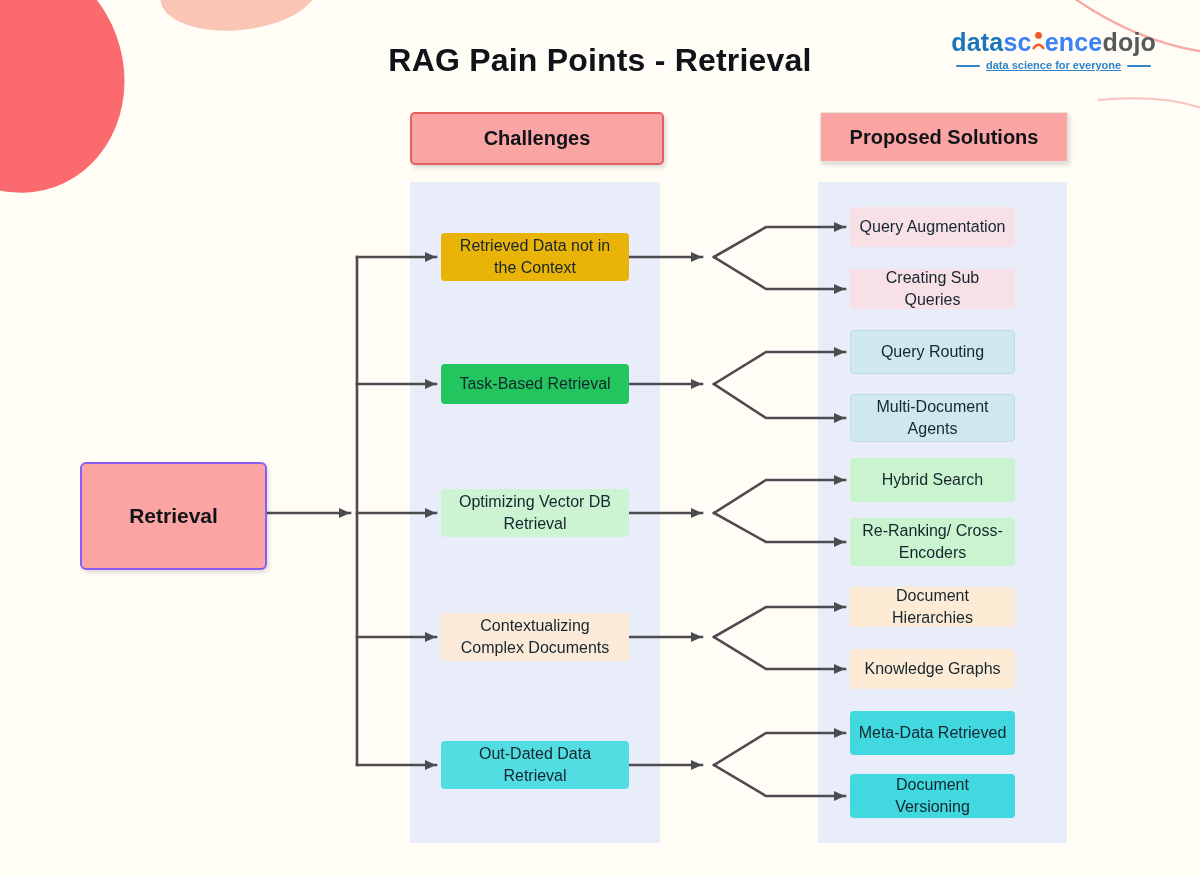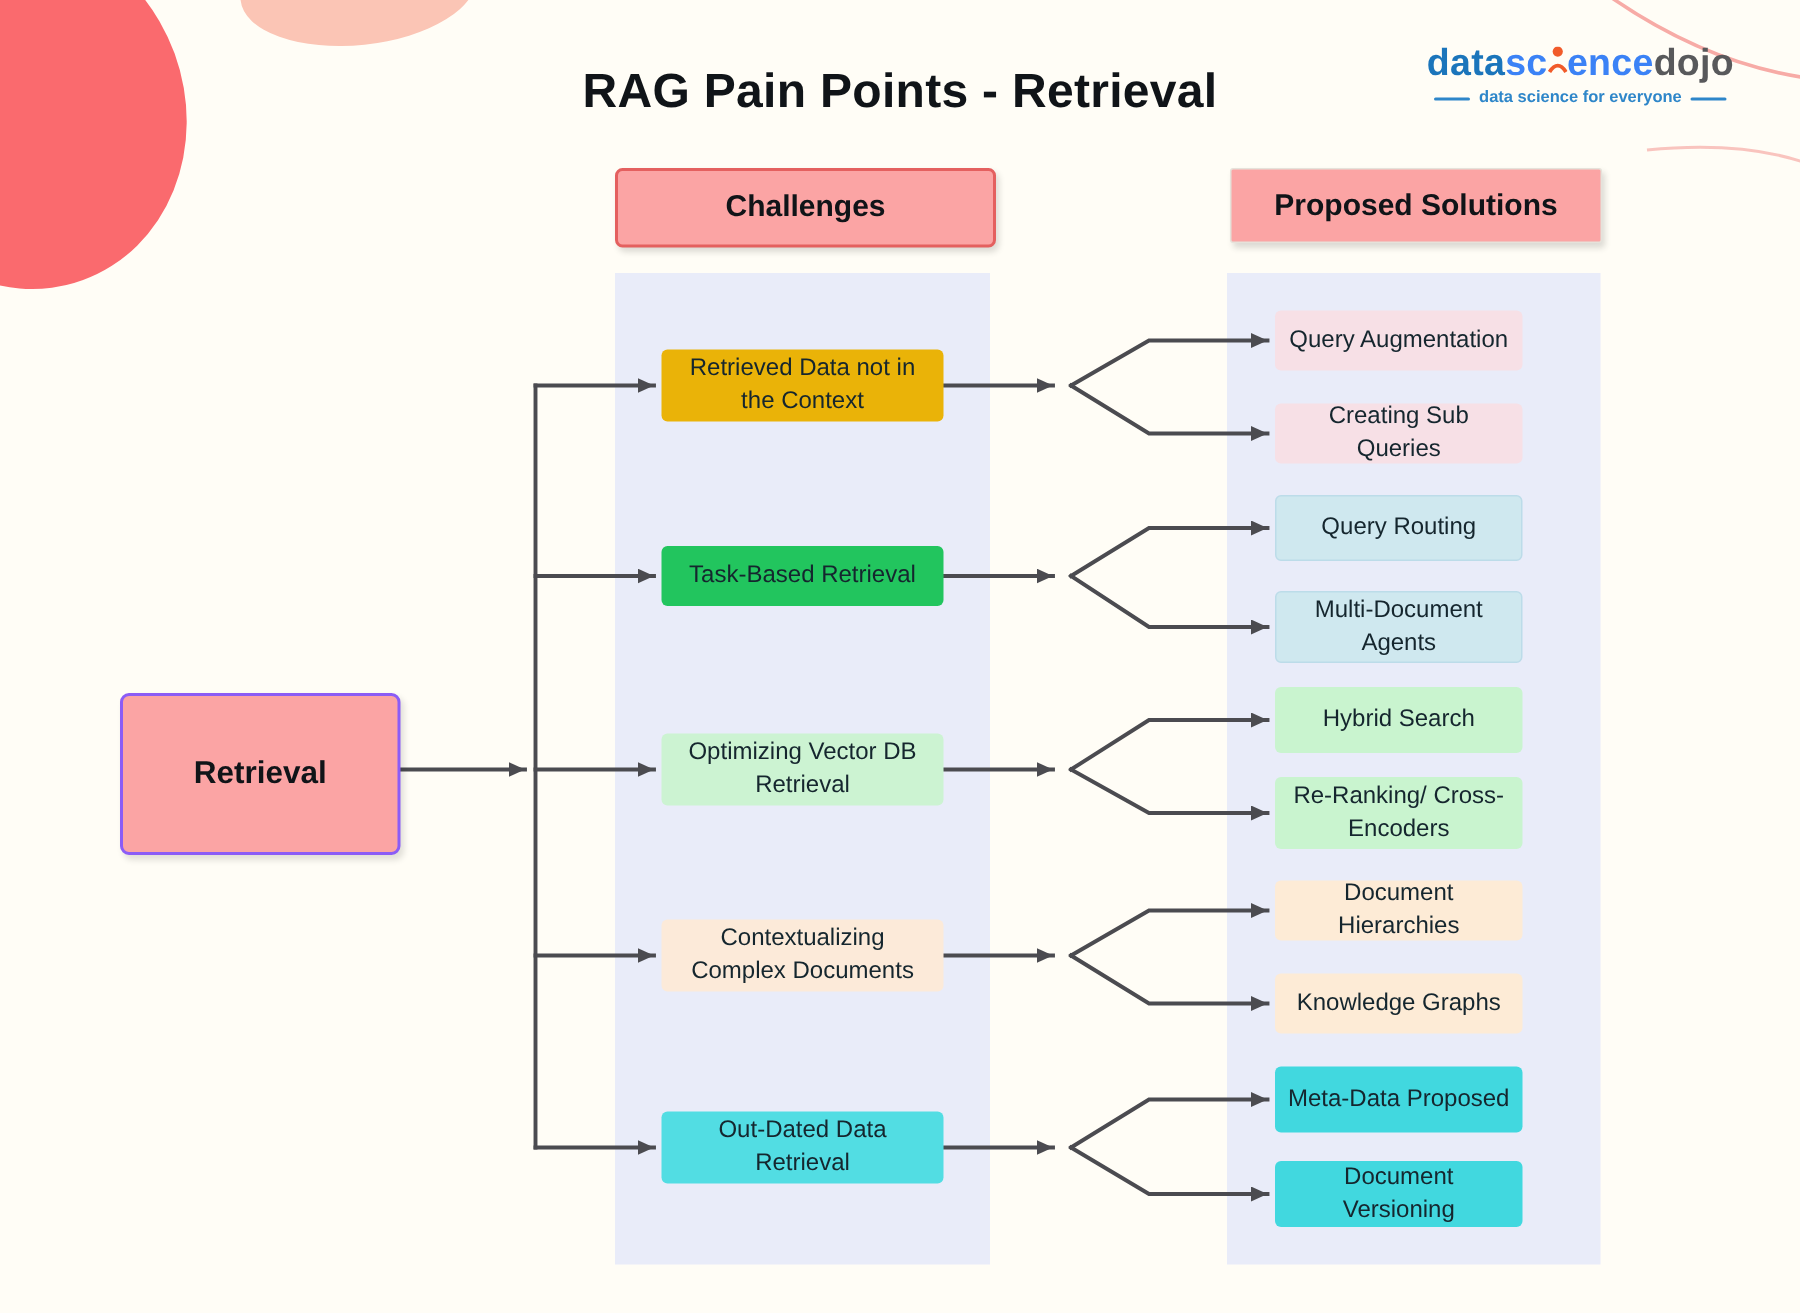--- a/index.html
+++ b/index.html
@@ -27,21 +27,21 @@
   
   .logo{position:absolute;right:44px;top:30px;text-align:center;line-height:1;}
   .logo-main{font-size:25px;font-weight:bold;letter-spacing:.2px;white-space:nowrap;}
   .lg-blue{color:#1b75bb;}
   .lg-orange{color:#3b82f6;}
   .lg-gray{color:#58595b;}
   .lg-person{display:inline-block;width:13px;height:19px;vertical-align:baseline;position:relative;}
   .lg-person svg{position:absolute;bottom:1px;left:0;}
   .logo-tagline{
     margin-top:5px;font-size:11px;color:#2e86c9;font-weight:bold;
-    display:flex;align-items:center;justify-content:center;gap:6px;white-space:nowrap;
+    display:flex;align-items:center;justify-content:center;gap:6px;white-space:nowrap;text-decoration:underline;
   }
   .tag-dash{display:inline-block;width:24px;height:2px;background:#2e86c9;border-radius:1px;}
   
   .hdr{
     position:absolute;display:flex;align-items:center;justify-content:center;
     background:#fba4a4;font-size:20px;font-weight:bold;color:#101418;
     box-shadow:2px 3px 4px rgba(0,0,0,.14);
   }
   .hdr-challenges{left:410px;top:112px;width:250px;height:49px;border:2px solid #e4605f;border-radius:5px;}
   .hdr-solutions{left:820px;top:112px;width:246px;height:48px;border:1px solid #e6e2da;border-radius:2px;}
@@ -161,14 +161,14 @@
 <div class="node ch ch5">Out-Dated Data Retrieval</div>
 
 <div class="node so so1a">Query Augmentation</div>
 <div class="node so so1b">Creating Sub Queries</div>
 <div class="node so so2a">Query Routing</div>
 <div class="node so so2b">Multi-Document Agents</div>
 <div class="node so so3a">Hybrid Search</div>
 <div class="node so so3b">Re-Ranking/ Cross-Encoders</div>
 <div class="node so so4a">Document Hierarchies</div>
 <div class="node so so4b">Knowledge Graphs</div>
-<div class="node so so5a">Meta-Data Proposed</div>
+<div class="node so so5a">Meta-Data Retrieved</div>
 <div class="node so so5b">Document Versioning</div>
 
 </body></html>

